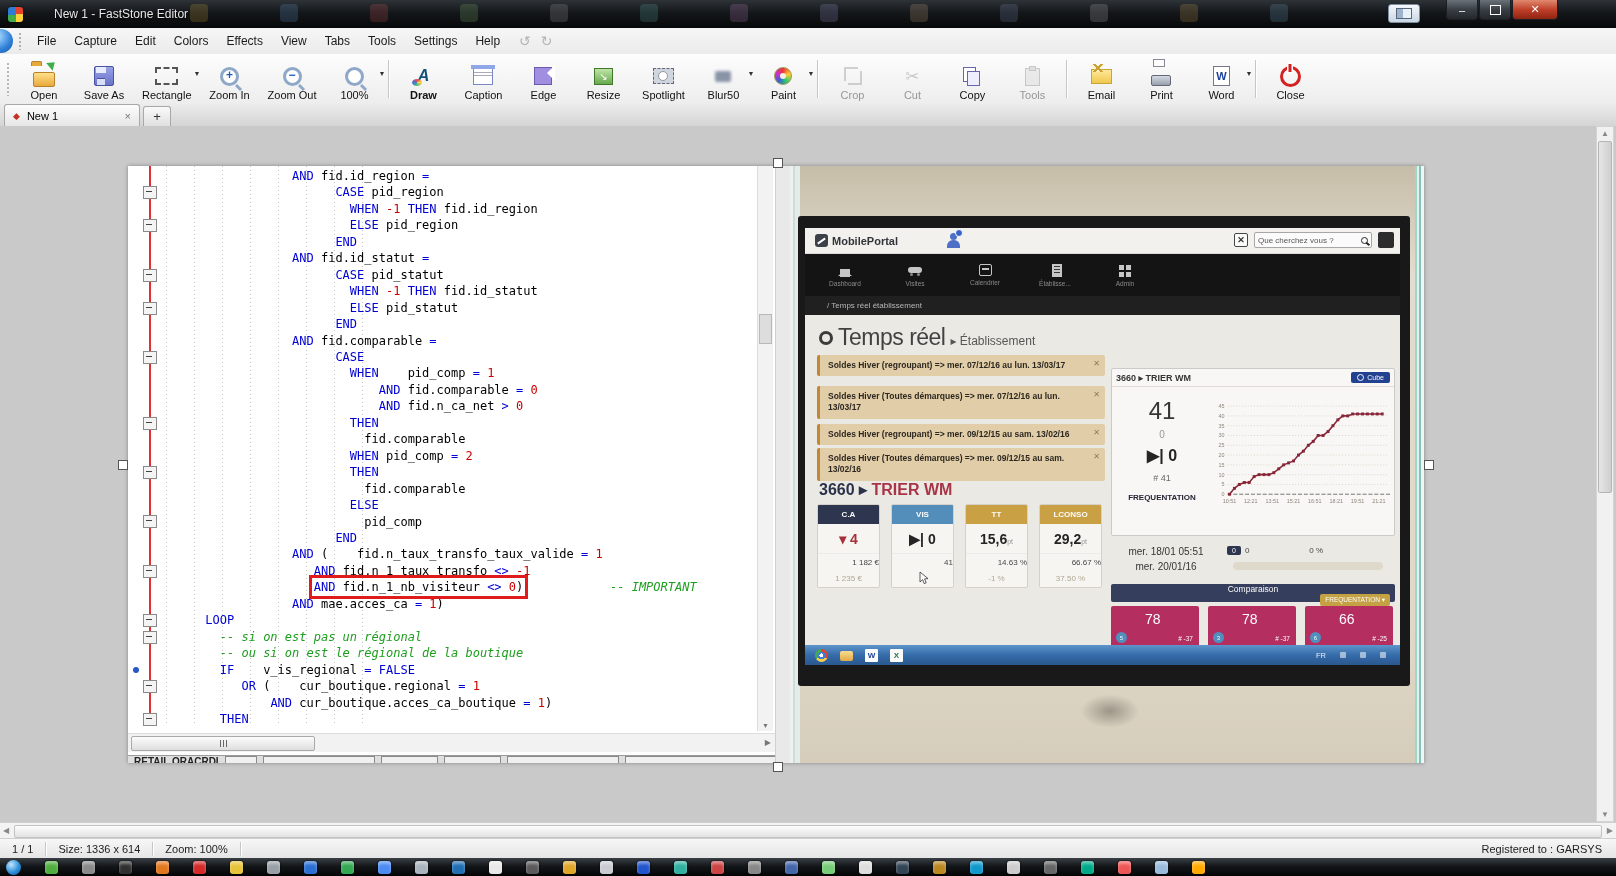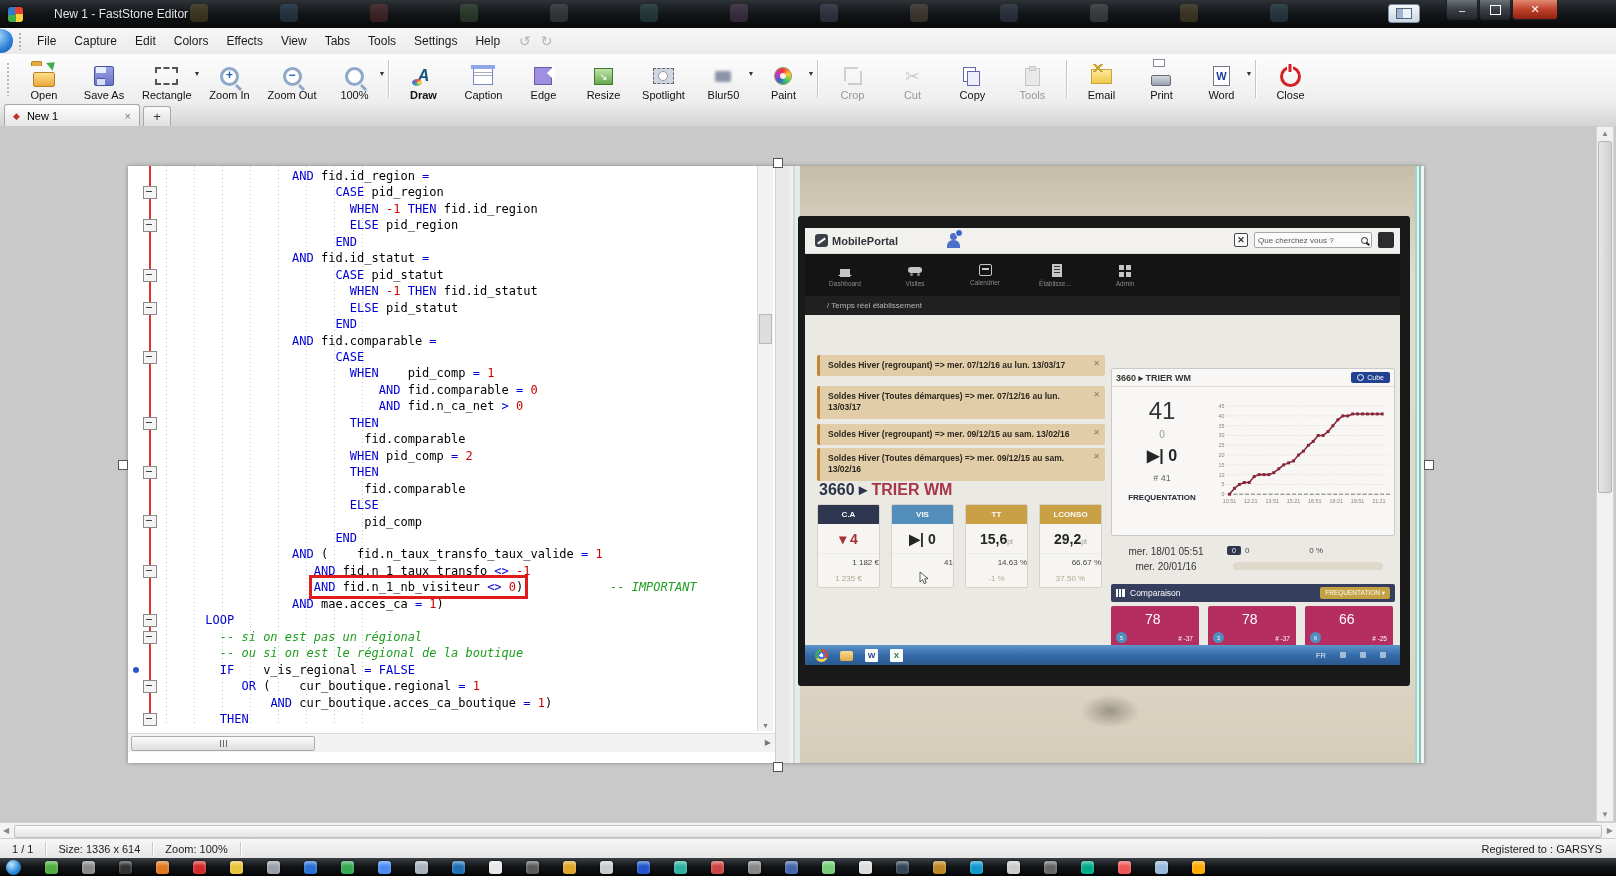--- a/index.html
+++ b/index.html
@@ -178,21 +178,21 @@
   #pstats .small{font-size:10px;color:#999;margin-top:4px;}
   #pstats .stable{font-size:16px;font-weight:bold;color:#222;margin-top:6px;}
   #pstats .rank{font-size:9px;color:#666;margin-top:8px;}
   #pstats .series{font-size:8px;font-weight:bold;color:#223;margin-top:10px;}
   #daterow{position:absolute;left:306px;top:316px;width:284px;display:flex;align-items:flex-start;}
   #daterow .dates{font-size:10px;color:#333;text-align:center;width:110px;line-height:1.5;}
   #daterow .badge{background:#2a3350;color:#fff;font-size:7px;padding:1px 5px;border-radius:2px;margin:2px 4px 0 6px;}
   #daterow .bval{font-size:8px;color:#444;margin-top:2px;}
   #daterow .pct{font-size:8px;color:#444;margin:2px 0 0 60px;}
   #progress{position:absolute;left:428px;top:334px;width:150px;height:8px;background:#e2dccc;border-radius:4px;}
-  #compbar{position:absolute;left:306px;top:356px;width:284px;height:18px;background:#323c5e;display:flex;align-items:center;padding:0 5px;border-radius:2px;}
+  #compbar{position:absolute;left:306px;top:356px;width:284px;height:18px;background:#323c5e;display:flex;align-items:center;padding:0 5px;border-radius:2px;flex-direction:column;}
   #compbar .bars{width:9px;height:8px;background:linear-gradient(90deg,#fff 0 2px,transparent 2px 3px,#fff 3px 5px,transparent 5px 6px,#fff 6px 8px);margin-right:5px;}
   #compbar .t{color:#fff;font-size:8.5px;}
   #compbtn{margin-left:auto;background:#c9a23a;color:#fff;font-size:6.5px;padding:2px 5px;border-radius:2px;}
   #compcards{position:absolute;left:306px;top:378px;width:284px;display:flex;gap:9px;}
   .ccard{position:relative;width:88px;height:42px;background:#bf2960;border-radius:2px;color:#fff;}
   .ccard .v{position:absolute;left:34px;top:5px;font-size:14px;}
   .ccard .d{position:absolute;right:6px;bottom:6px;font-size:6.5px;}
   .ccard .n{position:absolute;left:5px;bottom:5px;width:11px;height:11px;border-radius:50%;background:#4a90c4;font-size:6px;display:flex;align-items:center;justify-content:center;}
   
   #ptask{position:absolute;left:0;top:417px;width:100%;height:20px;background:linear-gradient(#5a96d2,#2f6cb0 50%,#245694);display:flex;align-items:center;gap:12px;padding-left:10px;}
@@ -450,20 +450,29 @@
           <div class="arr">▼</div>
         </div>
         <div id="edhscroll">
           <div class="thumb">
               <i></i>
               <i></i>
               <i></i>
             </div>
           <div class="arr">▶</div>
         </div>
+        <div id="bottomstrip">
+          <span class="t">RETAIL ORACRDI</span>
+          <span class="bx" style="width:30px"></span>
+            <span class="bx" style="width:110px"></span>
+            <span class="bx" style="width:55px"></span>
+            <span class="bx" style="width:55px"></span>
+            <span class="bx" style="width:110px"></span>
+            <span class="bx" style="width:420px"></span>
+        </div>
       </div>
 
       <div id="gapstrip"></div>
 
       <div id="photo">
         <div id="pleft"></div>
         <div id="bezel"></div>
         <div id="desk">
             <div id="hp"></div>
           </div>
@@ -507,20 +516,25 @@
                 <span class="navlbl">Établisse...</span>
               </div>
             <div class="navitem">
                 <div class="nicon ni-grid"></div>
                 <span class="navlbl">Admin</span>
               </div>
           </div>
 
           <div id="sbread">/  Temps réel établissement</div>
 
+          <div id="stitle">
+            <span class="ring"></span>
+            <span class="big">Temps réel</span>
+            <span class="sub">▸ Établissement</span>
+          </div>
 
           <div class="banner" style="top:127px"><span>Soldes Hiver (regroupant) =&gt; mer. 07/12/16 au lun. 13/03/17</span><span class="bx">✕</span></div>
           <div class="banner" style="top:158px"><span>Soldes Hiver (Toutes démarques) =&gt; mer. 07/12/16 au lun. 13/03/17</span><span class="bx">✕</span></div>
           <div class="banner" style="top:196px"><span>Soldes Hiver (regroupant) =&gt; mer. 09/12/15 au sam. 13/02/16</span><span class="bx">✕</span></div>
           <div class="banner" style="top:220px"><span>Soldes Hiver (Toutes démarques) =&gt; mer. 09/12/15 au sam. 13/02/16</span><span class="bx">✕</span></div>
 
           <div id="storehead"><span class="code">3660 ▸</span><span class="name"> TRIER WM</span></div>
 
           <div class="tiles" style="top:276px">
             <div class="tile">

